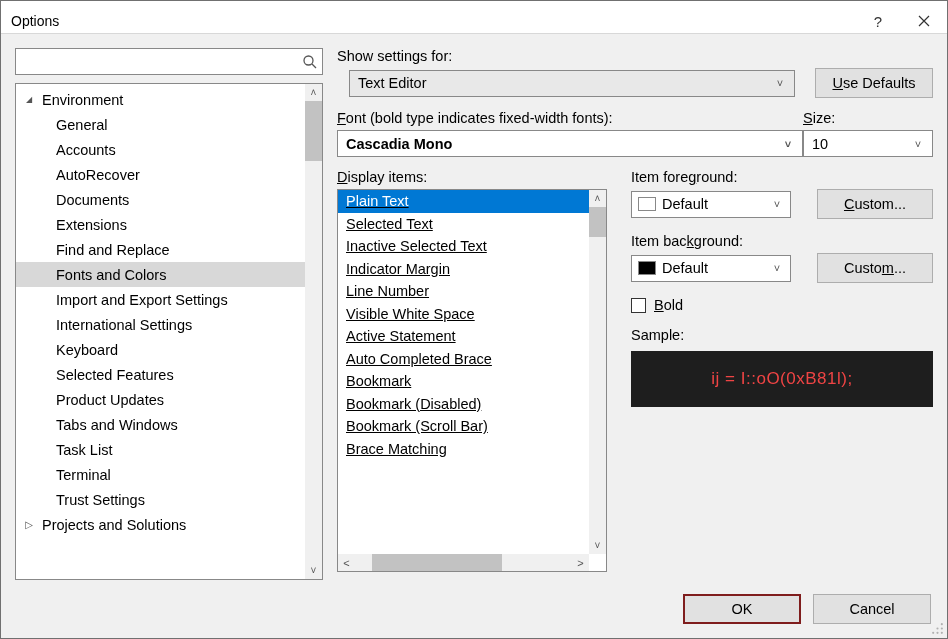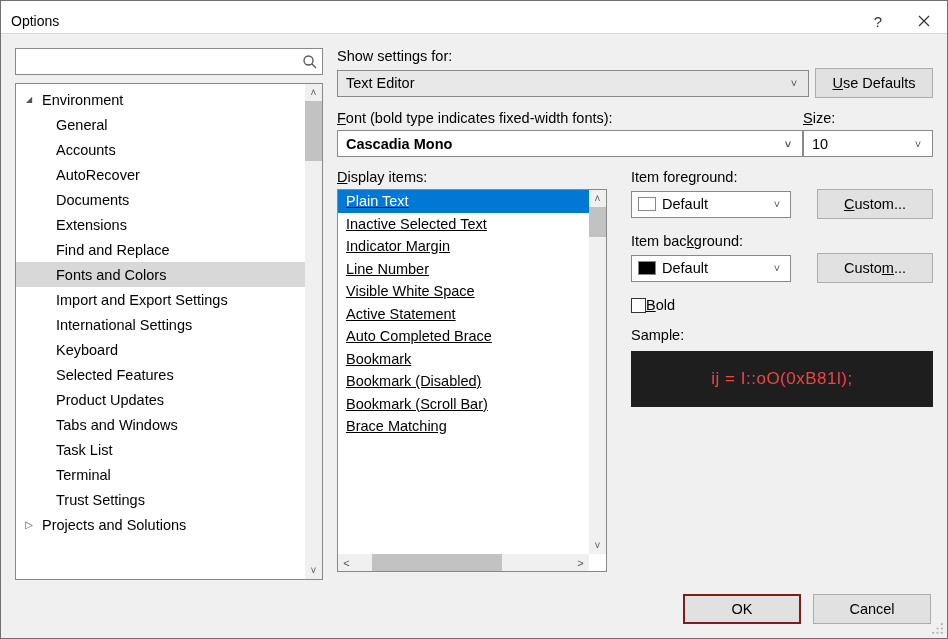--- a/index.html
+++ b/index.html
@@ -70,21 +70,21 @@
   .tree-item.lvl1 { padding-left: 40px; }
   .tree-item.selected { background: #d8d8d8; }
   .tree-expander {
     width: 14px; display:inline-flex; align-items:center; justify-content:center;
     margin-right: 6px; font-size: 10px; color:#555;
   }
   .right-pane {
     flex: 1; display:flex; flex-direction:column;
     padding-bottom: 8px;
   }
-  .row { display:flex; align-items:center; gap: 6px; }
+  .row { display:flex; align-items:center; gap: 20px; margin-left: 12px; }
   .label { font-size: 14.5px; margin-bottom: 4px; display:block; }
   .underline { text-decoration: underline; text-underline-offset:1px; }
   .dropdown, .combo {
     height: 27px; background: #fff; border: 1px solid #888;
     display:flex; align-items:center; padding: 0 4px 0 8px;
     font-size: 14.5px; position:relative;
   }
   .dropdown .chev, .combo .chev {
     position:absolute; right:4px; top:0; bottom:0; width:20px;
     display:flex; align-items:center; justify-content:center;
@@ -126,21 +126,21 @@
   .color-row { display:flex; gap:26px; align-items:center; margin-bottom:14px;}
   .color-dd {
     width: 160px; height:27px; background:#fff; border:1px solid #888;
     display:flex; align-items:center; padding:0 4px 0 6px; font-size:14.5px;
     position:relative;
   }
   .color-swatch { width:18px; height:14px; border:1px solid #888; margin-right:6px; }
   .sw-white { background:#fff; }
   .sw-black { background:#000; }
   .color-dd .chev{position:absolute;right:4px;top:0;bottom:0;width:18px;display:flex;align-items:center;justify-content:center;font-size:11px;color:#555;}
-  .checkbox-row { display:flex; align-items:center; margin-bottom:14px; font-size:14.5px;}
+  .checkbox-row { display:flex; align-items:center; gap:8px; margin-bottom:14px; font-size:14.5px;}
   .checkbox { width:15px;height:15px;border:1px solid #333;background:#fff;}
   .sample-box {
     background:#1e1e1e; color:#ef4444;
     height: 56px; display:flex; align-items:center; justify-content:center;
     font-family: "Cascadia Mono","Consolas",monospace;
     font-size: 17px; letter-spacing:0.5px; margin-top:4px;
   }
   .footer {
     height: 58px; display:flex; align-items:center; justify-content:flex-end;
     gap: 12px; padding: 0 16px;
@@ -267,20 +267,21 @@
           </div>
         </div>
       </div>
 
       <div class="columns">
         <div class="display-col">
           <span class="label"><span class="underline">D</span>isplay items:</span>
           <div class="listbox">
             <div class="listbox-inner" id="display-list">
                 <div class="item selected">Plain Text</div>
+                <div class="item">Selected Text</div>
                 <div class="item">Inactive Selected Text</div>
                 <div class="item">Indicator Margin</div>
                 <div class="item">Line Number</div>
                 <div class="item">Visible White Space</div>
                 <div class="item">Active Statement</div>
                 <div class="item">Auto Completed Brace</div>
                 <div class="item">Bookmark</div>
                 <div class="item">Bookmark (Disabled)</div>
                 <div class="item">Bookmark (Scroll Bar)</div>
                 <div class="item">Brace Matching</div>

